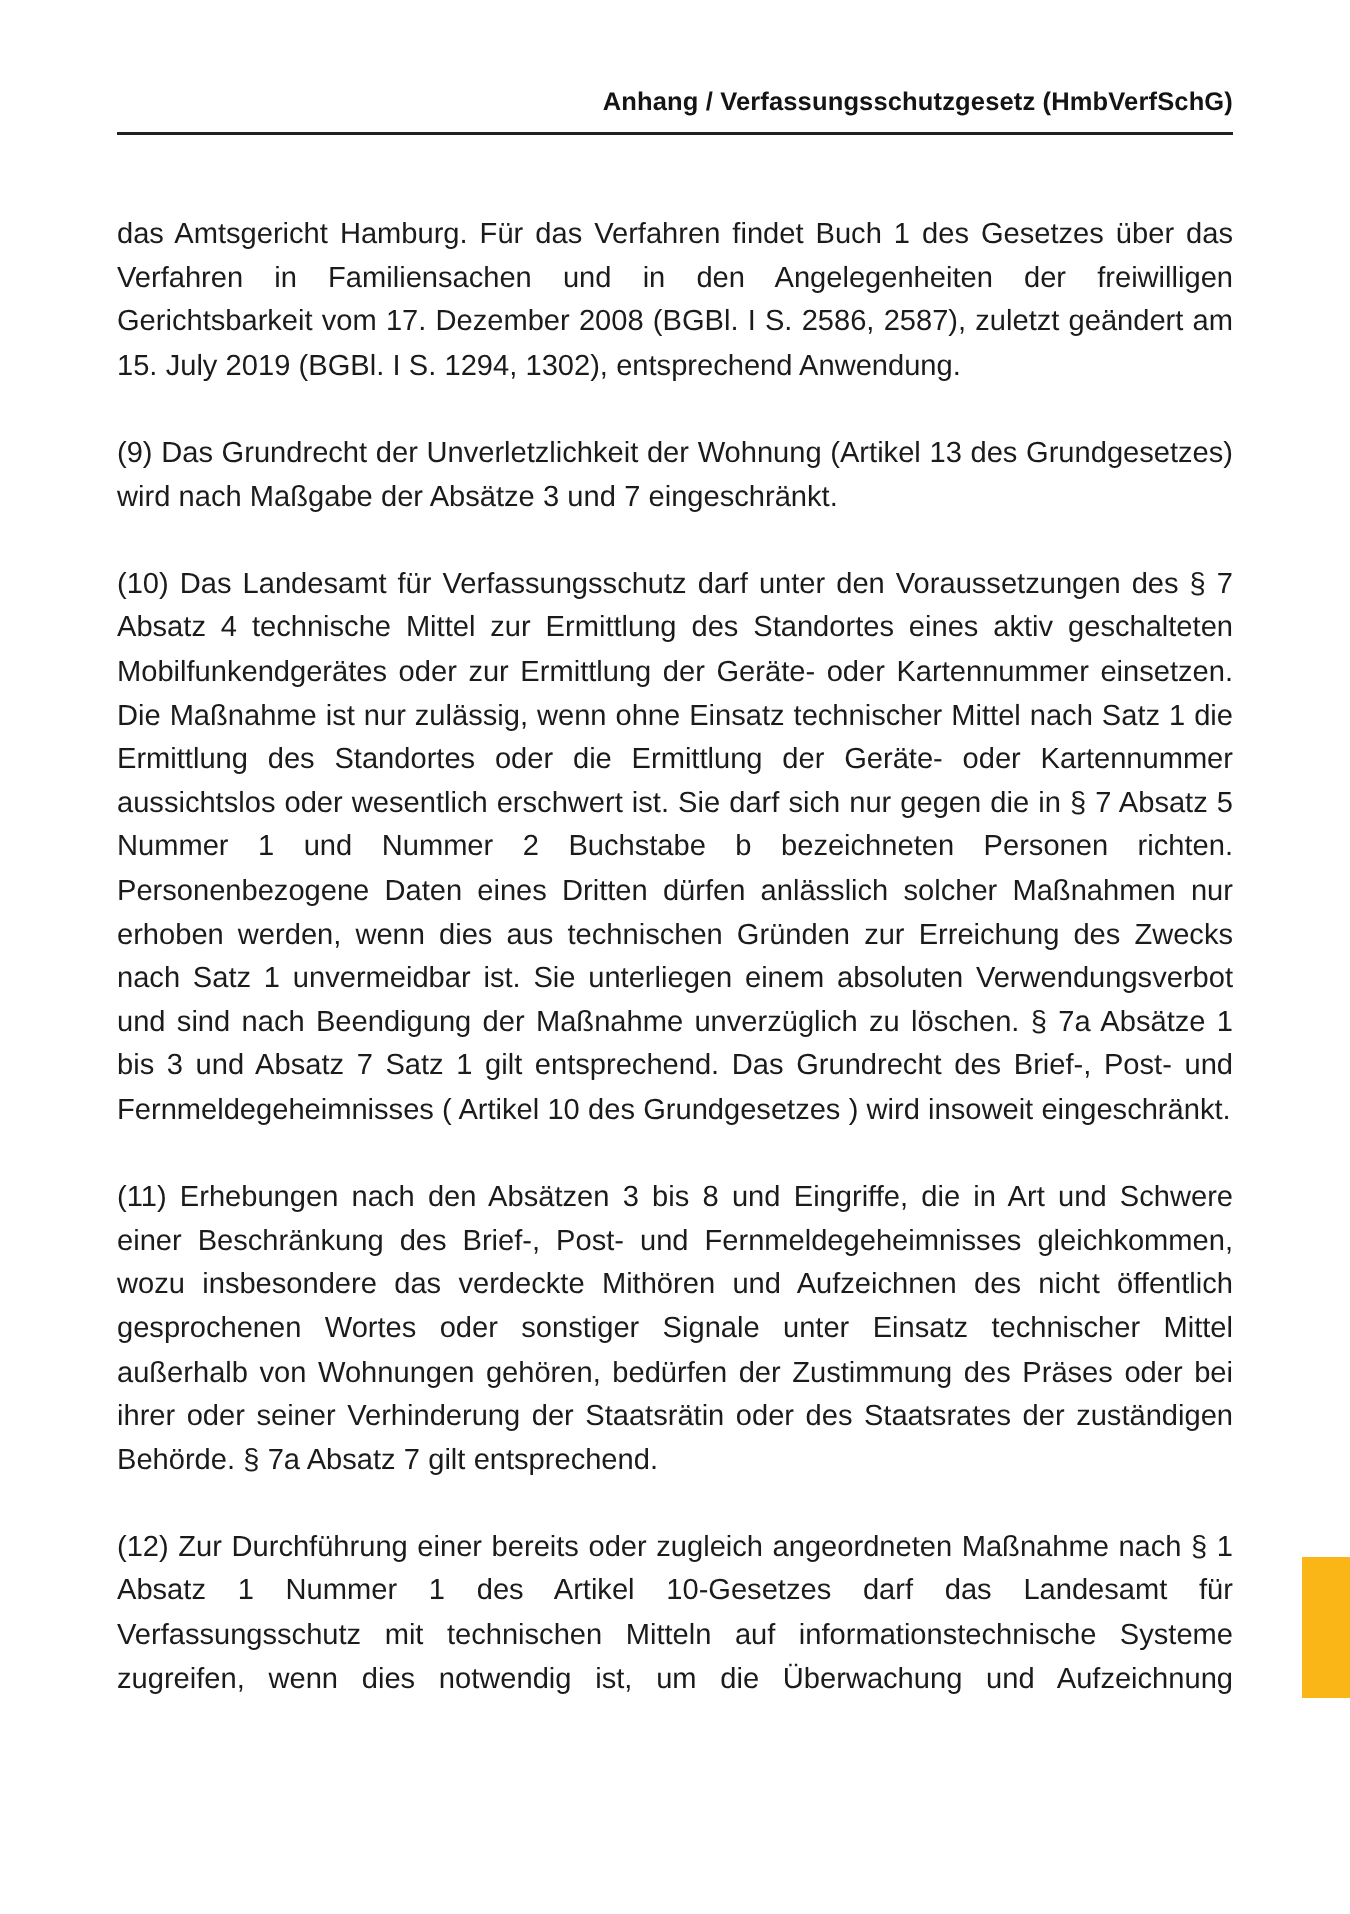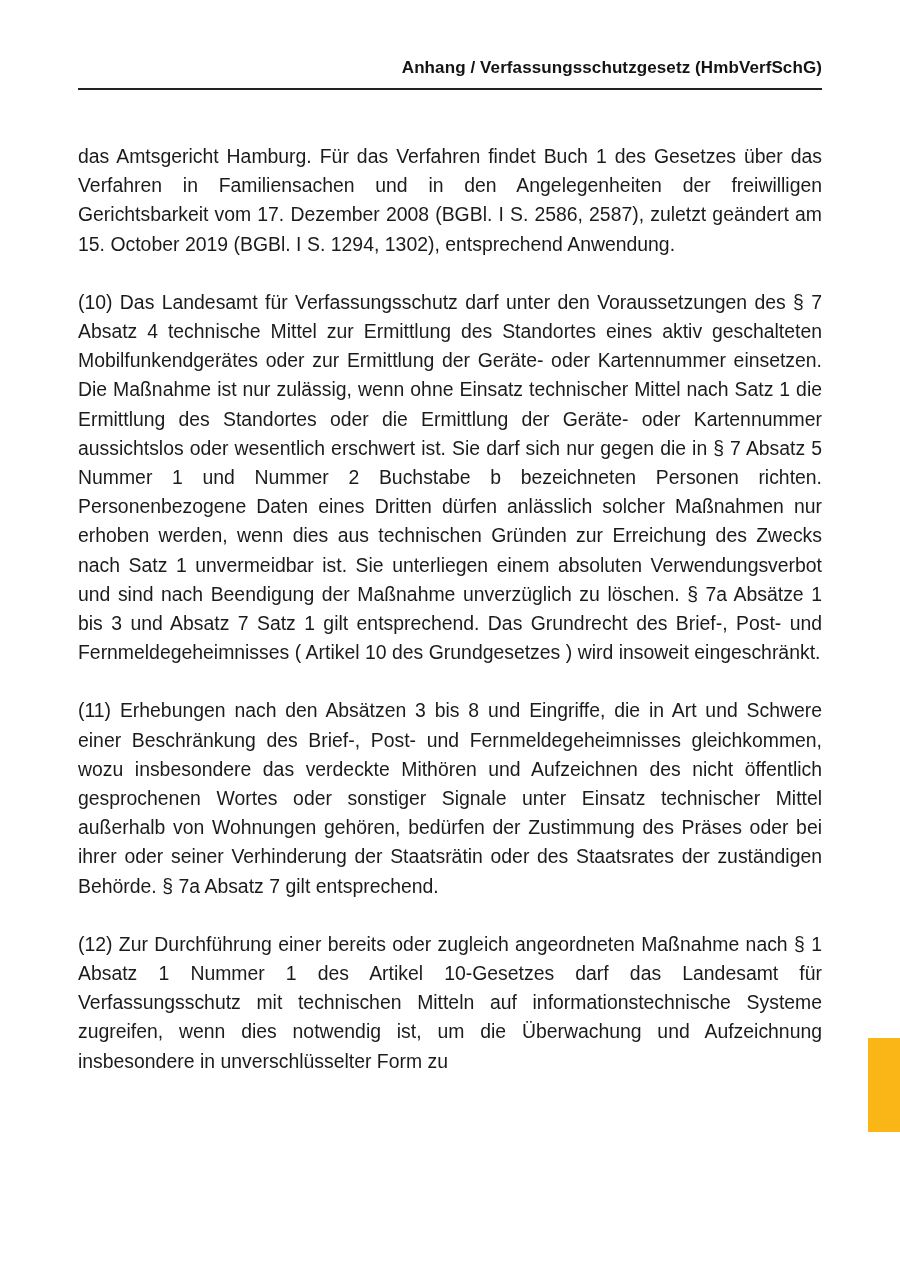--- a/index.html
+++ b/index.html
@@ -89,21 +89,22 @@
 </head>
 <body>
 
 <div class="page">
 
   <div class="running-head">Anhang / Verfassungsschutzgesetz (HmbVerfSchG)</div>
 
   <div class="head-rule"></div>
 
   <div class="body-col">
-    <p class="para no-last-justify">das Amtsgericht Hamburg. Für das Verfahren findet Buch 1 des Gesetzes über das Verfahren in Familiensachen und in den Angelegenheiten der freiwilligen Gerichtsbarkeit vom 17. Dezember 2008 (BGBl. I S. 2586, 2587), zuletzt geändert am 15. October 2019 (BGBl. I S. 1294, 1302), entsprechend Anwendung.</p>
+    <p class="para no-last-justify">das Amtsgericht Hamburg. Für das Verfahren findet Buch 1 des Gesetzes über das Verfahren in Familiensachen und in den Angelegenheiten der freiwilligen Gerichtsbarkeit vom 17. Dezember 2008 (BGBl. I S. 2586, 2587), zuletzt geändert am 15. July 2019 (BGBl. I S. 1294, 1302), entsprechend Anwendung.</p>
+    <p class="para no-last-justify">(9) Das Grundrecht der Unverletzlichkeit der Wohnung (Artikel 13 des Grundgesetzes) wird nach Maßgabe der Absätze 3 und 7 eingeschränkt.</p>
     <p class="para no-last-justify">(10) Das Landesamt für Verfassungsschutz darf unter den Voraussetzungen des § 7 Absatz 4 technische Mittel zur Ermittlung des Standortes eines aktiv geschalteten Mobilfunkendgerätes oder zur Ermittlung der Geräte- oder Kartennummer einsetzen. Die Maßnahme ist nur zulässig, wenn ohne Einsatz technischer Mittel nach Satz 1 die Ermittlung des Standortes oder die Ermittlung der Geräte- oder Kartennummer aussichtslos oder wesentlich erschwert ist. Sie darf sich nur gegen die in § 7 Absatz 5 Nummer 1 und Nummer 2 Buchstabe b bezeichneten Personen richten. Personenbezogene Daten eines Dritten dürfen anlässlich solcher Maßnahmen nur erhoben werden, wenn dies aus technischen Gründen zur Erreichung des Zwecks nach Satz 1 unvermeidbar ist. Sie unterliegen einem absoluten Verwendungsverbot und sind nach Beendigung der Maßnahme unverzüglich zu löschen. § 7a Absätze 1 bis 3 und Absatz 7 Satz 1 gilt entsprechend. Das Grundrecht des Brief-, Post- und Fernmeldegeheimnisses ( Artikel 10 des Grundgesetzes ) wird insoweit eingeschränkt.</p>
     <p class="para no-last-justify">(11) Erhebungen nach den Absätzen 3 bis 8 und Eingriffe, die in Art und Schwere einer Beschränkung des Brief-, Post- und Fernmeldegeheimnisses gleichkommen, wozu insbesondere das verdeckte Mithören und Aufzeichnen des nicht öffentlich gesprochenen Wortes oder sonstiger Signale unter Einsatz technischer Mittel außerhalb von Wohnungen gehören, bedürfen der Zustimmung des Präses oder bei ihrer oder seiner Verhinderung der Staatsrätin oder des Staatsrates der zuständigen Behörde. § 7a Absatz 7 gilt entsprechend.</p>
     <p class="para">(12) Zur Durchführung einer bereits oder zugleich angeordneten Maßnahme nach § 1 Absatz 1 Nummer 1 des Artikel 10-Gesetzes darf das Landesamt für Verfassungsschutz mit technischen Mitteln auf informationstechnische Systeme zugreifen, wenn dies notwendig ist, um die Überwachung und Aufzeichnung insbesondere in unverschlüsselter Form zu</p>
   </div>
 
   <div class="edge-tab"></div>
 
 
 </div>
 

